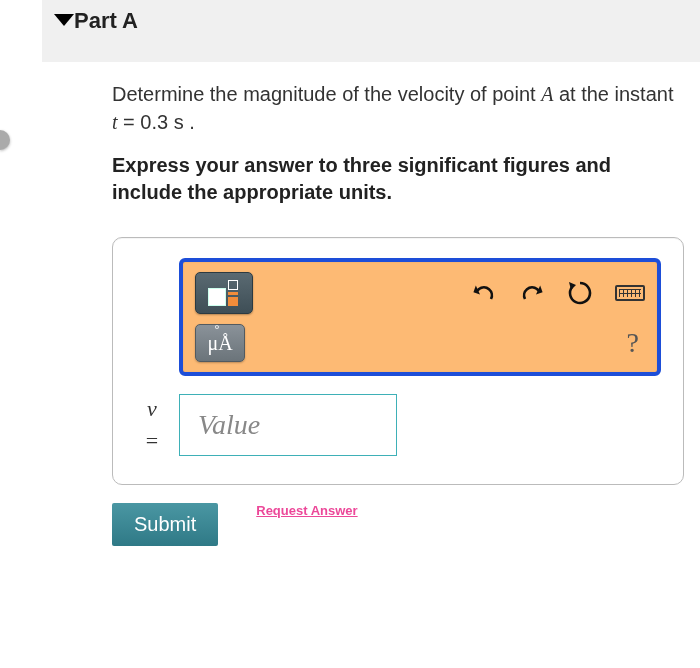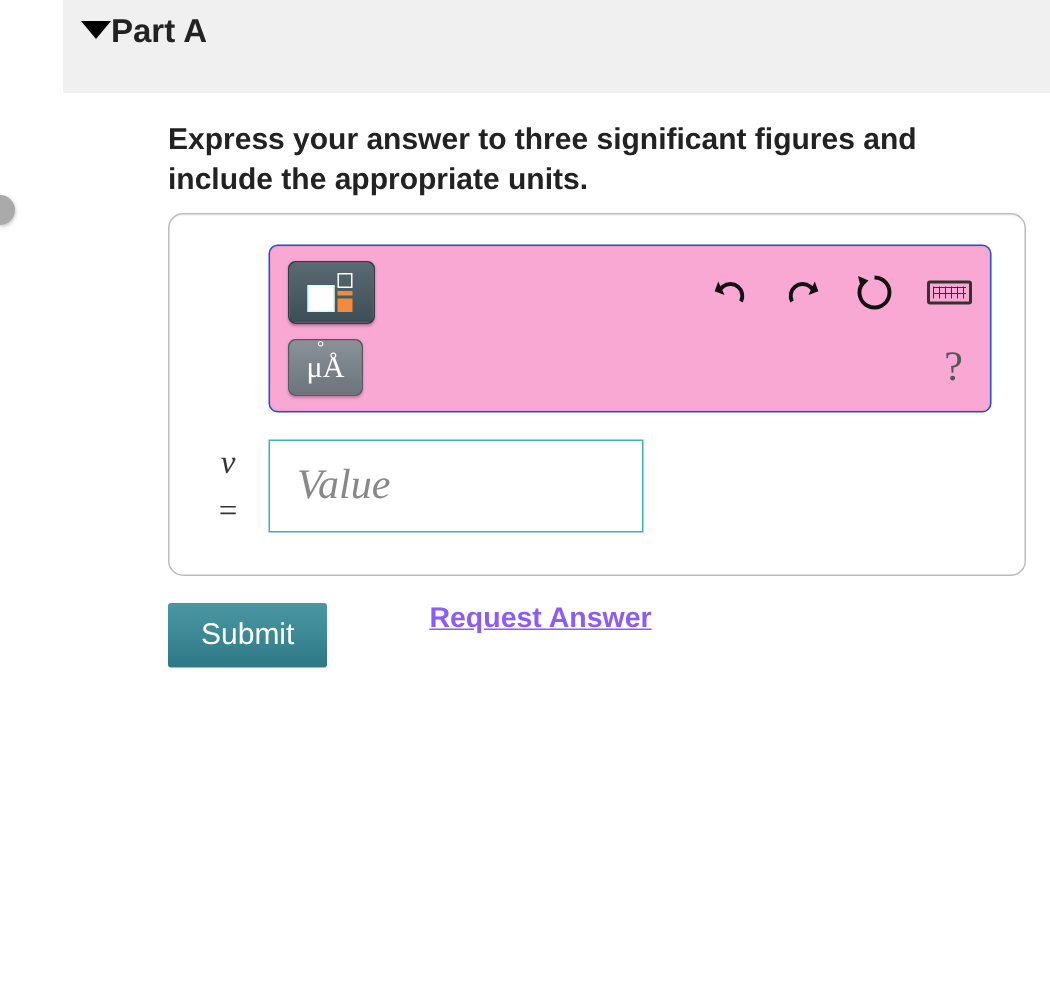--- a/index.html
+++ b/index.html
@@ -41,33 +41,33 @@
       color: #333;
       line-height: 1.4;
       margin-bottom: 16px;
     }
     .question-text .mi { font-style: italic; font-family: 'Times New Roman', serif; }
     .instruct {
       font-size: 20px;
       font-weight: bold;
       color: #222;
       line-height: 1.35;
-      margin-bottom: 8px;
+      margin-bottom: 31px;
     }
     .answer-box {
       border: 1px solid #bbb;
       border-radius: 10px;
       box-shadow: inset 0 1px 0 rgba(0,0,0,0.04);
       padding: 20px 22px 28px 26px;
     }
     .toolbar-outer {
       margin-left: 40px;
-      border: 1px solid #1d4ed8;
+      border: 4px solid #1d4ed8;
       border-radius: 6px;
-      background: #f9a8d4;
+      background: #fdba74;
       padding: 10px 12px 10px 12px;
       box-shadow: inset 0 0 2px rgba(0,0,0,0.1);
     }
     .toolbar-row1 {
       display: flex;
       align-items: center;
       justify-content: space-between;
       margin-bottom: 10px;
     }
     .tmpl-btn {
@@ -177,21 +177,21 @@
       align-items: center;
       gap: 6px;
       width: 26px;
     }
     .lhs .vi { font-style: italic; }
     .fields {
       display: flex;
       flex-direction: column;
     }
     .field {
-      width: 250px;
+      width: 218px;
       height: 62px;
       border: 1.5px solid #3eb0b7;
       background: #fff;
       display: flex;
       align-items: center;
       padding-left: 18px;
       font-family: 'Times New Roman', serif;
       font-style: italic;
       font-size: 28px;
       color: #888;
@@ -208,46 +208,48 @@
       background: #327e8c;
       background: linear-gradient(#4a97a3, #2f7986);
       color: #fff;
       font-size: 20px;
       border: none;
       padding: 10px 22px;
       cursor: pointer;
       border-radius: 2px;
     }
     .request-link {
-      color: #8b5cf6;
-      font-size: 19px;
+      color: #ec4899;
+      font-size: 13px;
       font-weight: bold;
       text-decoration: underline;
       cursor: pointer;
-      margin-left: 30px;
     }
     .page-edge {
       position: absolute;
       left: 0; top: 130px;
       width: 10px; height: 20px;
       background: #aaa;
       border-radius: 0 10px 10px 0;
       box-shadow: 0 1px 3px rgba(0,0,0,0.3);
     }
   </style>
 </head>
 <body>
 
 <div class="content-wrap">
   <div class="part-header">
     <div class="collapse-arrow"></div>
     <div class="part-title">Part A</div>
   </div>
 
   <div class="body-area">
+    <p class="question-text">
+      <span>Determine the magnitude of the velocity of point </span><span class="mi">A</span><span> at the instant </span><span class="mi">t</span><span> = 0.3 s .</span>
+    </p>
 
     <p class="instruct">Express your answer to three significant figures and include the appropriate units.</p>
 
     <div class="answer-box">
       <div class="toolbar-outer">
         <div class="toolbar-row1">
           <div class="tmpl-btn">
             <div class="tmpl-icon">
               <div class="big-sq"></div>
               <div class="sm-sq"></div>

